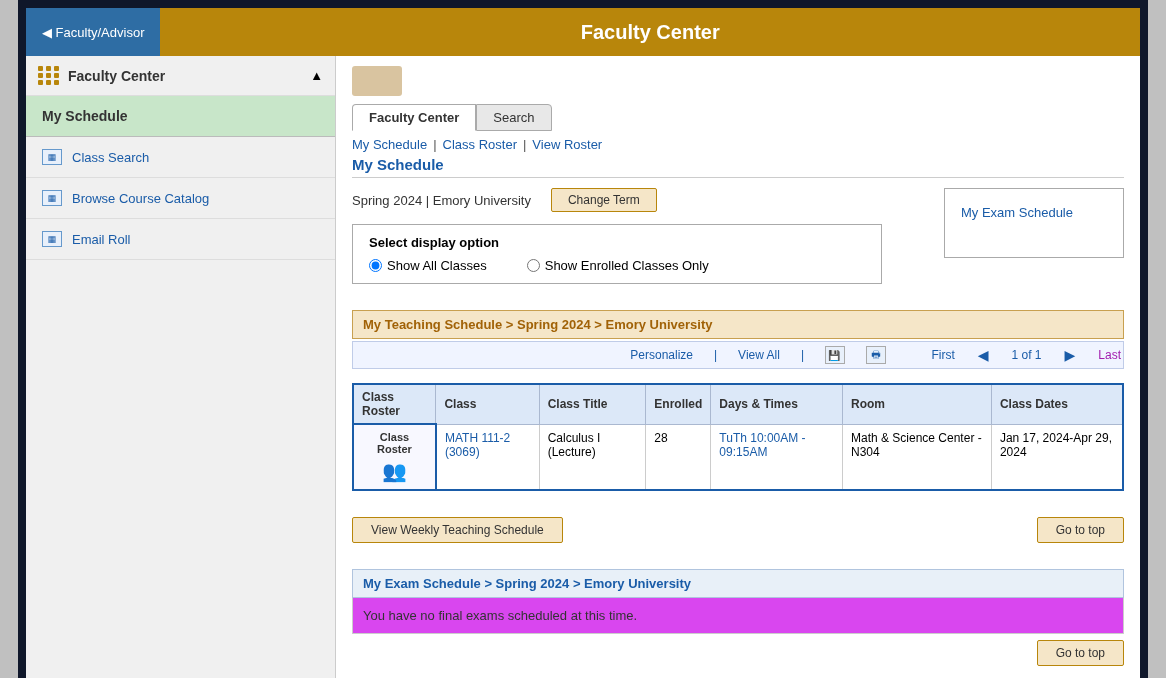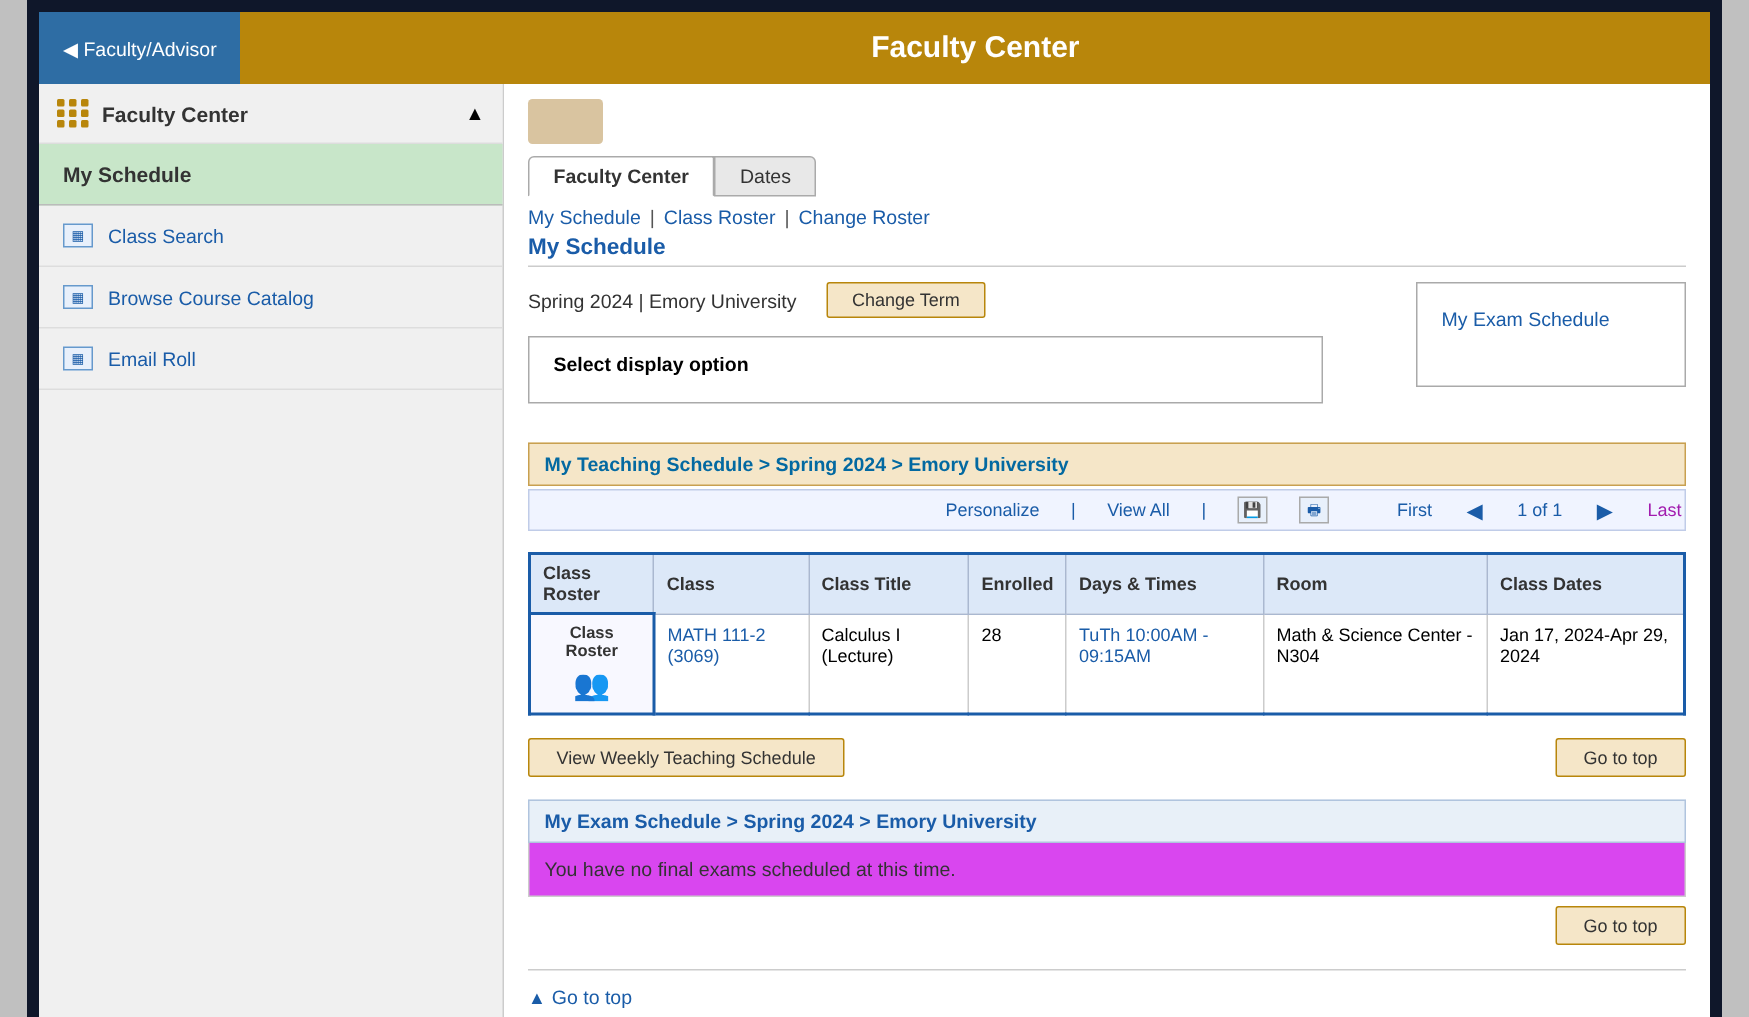--- a/index.html
+++ b/index.html
@@ -231,21 +231,21 @@
       gap: 5px;
       cursor: pointer;
       font-size: 13px;
     }
     
     .schedule-section-header {
       background: #f5e6c8;
       border: 1px solid #c8a050;
       padding: 6px 10px;
       font-weight: bold;
-      color: #0369a1;
+      color: #a16207;
       font-size: 13px;
       margin-bottom: 2px;
     }
     
     .table-toolbar {
       display: flex;
       align-items: center;
       justify-content: flex-end;
       gap: 21px;
       font-size: 12px;
@@ -322,21 +322,21 @@
       text-decoration: none;
     }
     .days-times {
       color: #1a5ca8;
     }
     
     .action-row {
       display: flex;
       justify-content: space-between;
       align-items: flex-start;
-      margin: 15px 0;
+      margin: 26px 0;
     }
     .action-btn {
       background: #f5e6c8;
       border: 1px solid #b8860b;
       color: #333;
       padding: 5px 18px;
       cursor: pointer;
       font-size: 12px;
       border-radius: 2px;
     }
@@ -425,42 +425,52 @@
         <span>Email Roll</span>
       </div>
     </div>
 
     <div class="content-area">
 
       <div class="avatar-placeholder"></div>
 
       <div class="tabs-row">
         <div class="tab active">Faculty Center</div>
-        <div class="tab">Dates</div>
+        <div class="tab">Search</div>
       </div>
 
       <div class="sub-nav">
         <a class="sub-nav-item">My Schedule</a>
         <span class="sub-nav-sep">|</span>
         <a class="sub-nav-item">Class Roster</a>
         <span class="sub-nav-sep">|</span>
-        <a class="sub-nav-item">Change Roster</a>
+        <a class="sub-nav-item">View Roster</a>
       </div>
 
       <div class="section-title">My Schedule</div>
 
       <div style="display:flex; gap:16px; margin-bottom:12px; align-items:flex-start;">
         <div style="flex:1;">
           <div class="term-row">
             <span class="term-label">Spring 2024 | Emory University</span>
             <button class="change-term-btn">Change Term</button>
           </div>
 
           <div class="display-option-box">
             <div class="display-option-title">Select display option</div>
+            <div class="radio-row">
+              <label class="radio-label">
+                <input type="radio" name="display" checked="" style="">
+                <span>Show All Classes</span>
+              </label>
+              <label class="radio-label">
+                <input type="radio" name="display" style="">
+                <span>Show Enrolled Classes Only</span>
+              </label>
+            </div>
           </div>
         </div>
 
         <div class="exam-schedule-box">
           <a class="exam-schedule-link">My Exam Schedule</a>
         </div>
       </div>
 
       <div class="schedule-section-header">My Teaching Schedule &gt; Spring 2024 &gt; Emory University</div>
 

